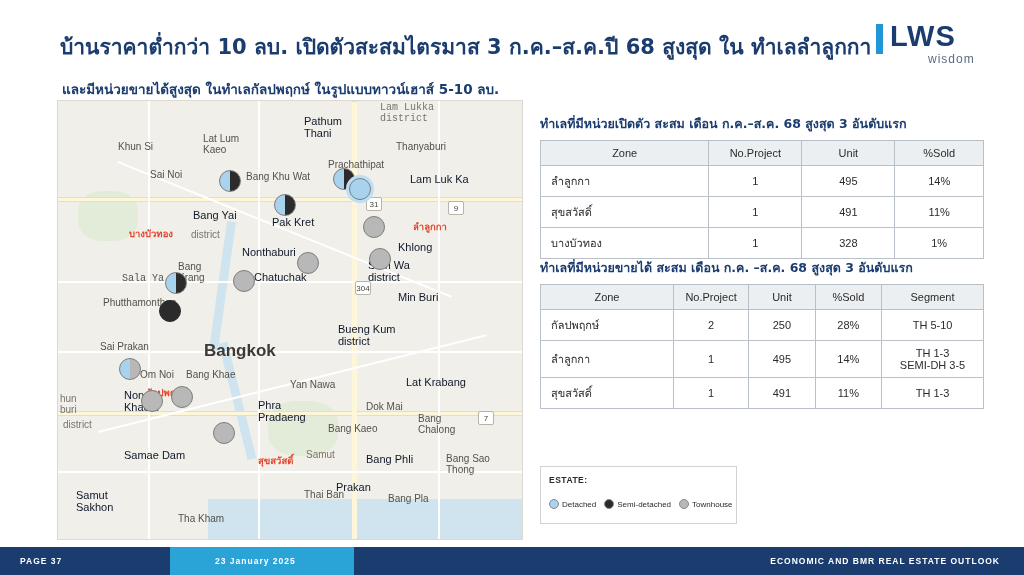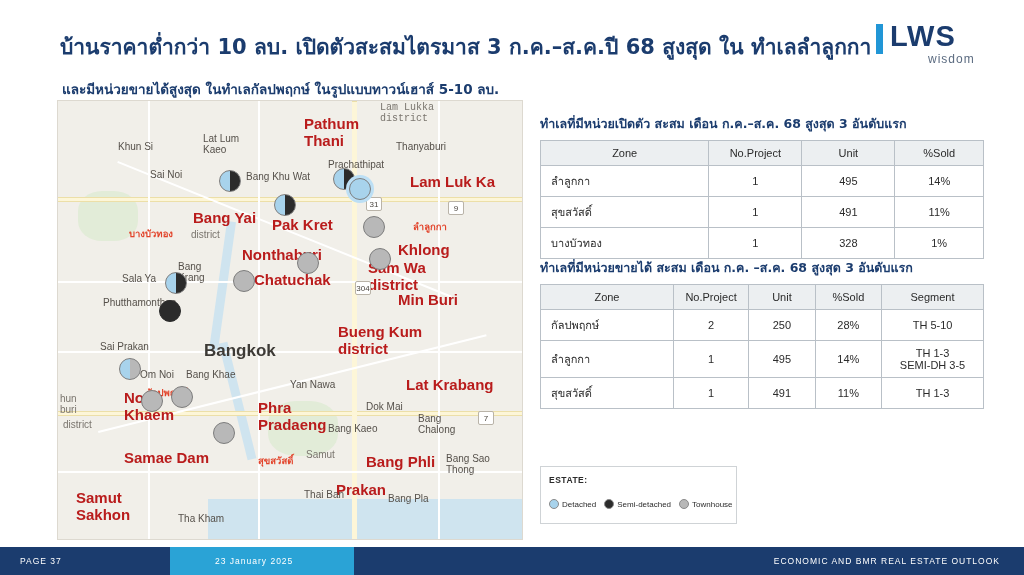--- a/index.html
+++ b/index.html
@@ -51,21 +51,21 @@
   .map-bg { position:absolute; inset:0; }
   .road { position:absolute; background:#ffffff; }
   .road-major { position:absolute; background:#fdf6d8; border-top:1px solid #ecdfa8; border-bottom:1px solid #ecdfa8;}
   .water { position:absolute; background:#cfe4ef; }
   .green { position:absolute; background:#e2ecd8; border-radius:40%; }
   .maplabel {
     position:absolute; color:#55504a; font-size:10px;
     font-family:"Liberation Sans", sans-serif; white-space:nowrap;
   }
   .maplabel.big { font-size:17px; color:#3d3a36; font-weight:bold; }
-  .maplabel.mid { font-size:15px; color:#b91c1c; font-weight:bold; }
+  .maplabel.mid { font-size:11px; color:#0f172a; font-weight:normal; }
   .maplabel.red { color:#e2432a; font-size:9.5px; font-weight:bold; }
   .maplabel.grey { color:#7a756e; }
   .shield {
     position:absolute; width:16px; height:14px; background:#ffffff;
     border:1px solid #b9b3a8; border-radius:2px;
     font-size:8px; color:#4a453f; text-align:center; line-height:13px;
     font-family:"Liberation Sans", sans-serif;
   }
   
   .mk { position:absolute; border-radius:50%; border:1px solid #7d7d7d; }
@@ -116,21 +116,21 @@
   .legend-dot { width:10px; height:10px; border-radius:50%; border:1px solid #8a8a8a; }
   .legend-label { font-size:8px; color:#2b2b2b; font-family:"Liberation Sans", sans-serif; }
 
   
   .footer { position:absolute; left:0; bottom:0; width:1024px; height:28px; }
   .f1 { position:absolute; left:0; top:0; width:170px; height:28px; background:#1b3c6e; }
   .f2 { position:absolute; left:170px; top:0; width:184px; height:28px; background:#2aa3d6; }
   .f3 { position:absolute; left:354px; top:0; width:670px; height:28px; background:#1b3c6e; }
   .f-text {
     position:absolute; top:9px; font-size:8.5px; color:#ffffff;
-    letter-spacing:1px; font-family:"Liberation Sans", sans-serif; font-weight:normal;
+    letter-spacing:1px; font-family:"Liberation Sans", sans-serif; font-weight:bold;
   }
   .f-page { left:20px; }
   .f-date { left:215px; }
   .f-right { right:24px; }
 </style>
 </head>
 <body>
 
 <div class="title-main">บ้านราคาต่ำกว่า 10 ลบ.  เปิดตัวสะสมไตรมาส 3  ก.ค.–ส.ค.ปี 68 สูงสุด ใน ทำเลลำลูกกา</div>
 <div class="title-sub">และมีหน่วยขายได้สูงสุด ในทำเลกัลปพฤกษ์ ในรูปแบบทาวน์เฮาส์ 5-10 ลบ.</div>
@@ -182,21 +182,21 @@
       <div class="maplabel mid" style="left: 214px; top: 115px; white-space: pre;">Pak Kret</div>
       <div class="maplabel red" style="left: 355px; top: 118px; white-space: pre;">ลำลูกกา</div>
       <div class="maplabel mid" style="left: 340px; top: 140px; white-space: pre;">Khlong</div>
       <div class="maplabel mid" style="left: 184px; top: 145px; white-space: pre;">Nonthaburi</div>
       <div class="maplabel" style="left: 120px; top: 160px; white-space: pre;">Bang
 Krang</div>
       <div class="maplabel mid" style="left: 310px; top: 158px; white-space: pre;">Sam Wa
 district</div>
       <div class="maplabel mid" style="left: 340px; top: 190px; white-space: pre;">Min Buri</div>
       <div class="maplabel mid" style="left: 196px; top: 170px; white-space: pre;">Chatuchak</div>
-      <div class="maplabel" style="left: 64px; top: 172px; white-space: pre;">Sala Ya</div>
+      <div class="maplabel" style="left: 64px; top: 172px; white-space: pre; font-family: Liberation Mono, monospace;">Sala Ya</div>
       <div class="maplabel" style="left: 45px; top: 196px; white-space: pre;">Phutthamonthon</div>
       <div class="maplabel mid" style="left: 280px; top: 222px; white-space: pre;">Bueng Kum
 district</div>
       <div class="maplabel big" style="left: 146px; top: 240px; white-space: pre;">Bangkok</div>
       <div class="maplabel" style="left: 42px; top: 240px; white-space: pre;">Sai Prakan</div>
       <div class="maplabel" style="left: 82px; top: 268px; white-space: pre;">Om Noi</div>
       <div class="maplabel" style="left: 128px; top: 268px; white-space: pre;">Bang Khae</div>
       <div class="maplabel red" style="left: 88px; top: 284px; white-space: pre;">กัลปพฤกษ์</div>
       <div class="maplabel" style="left: 232px; top: 278px; white-space: pre;">Yan Nawa</div>
       <div class="maplabel mid" style="left: 348px; top: 275px; white-space: pre;">Lat Krabang</div>

